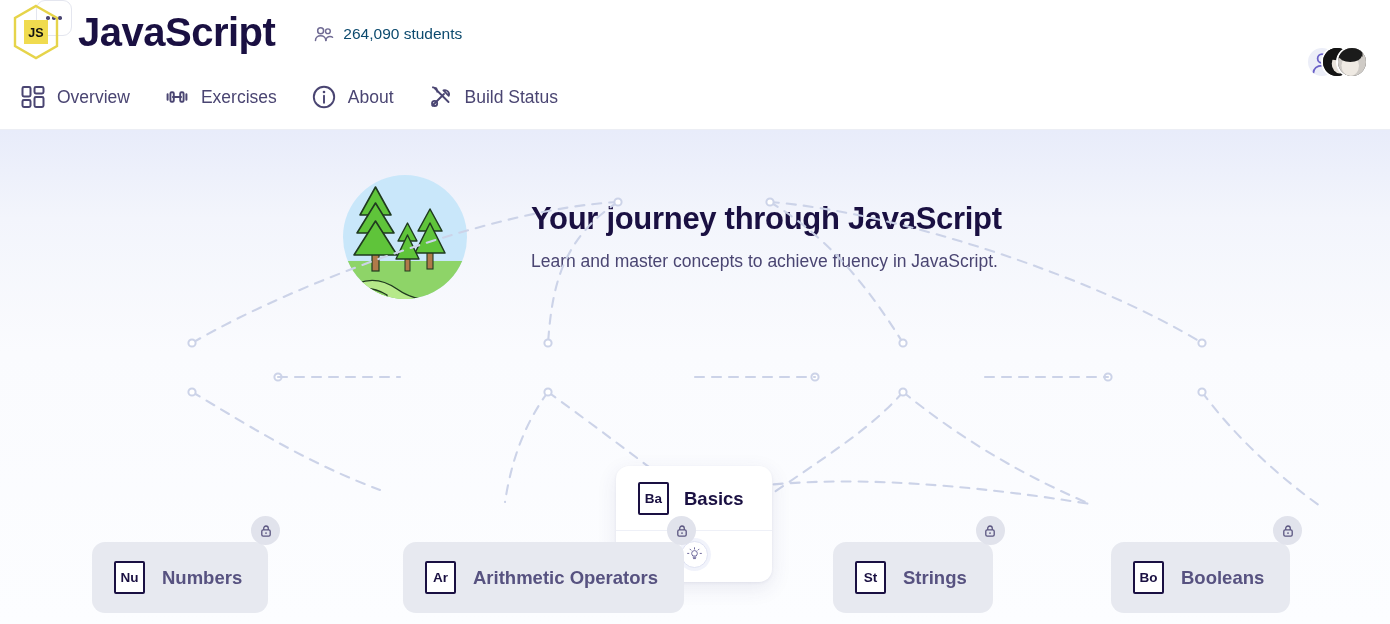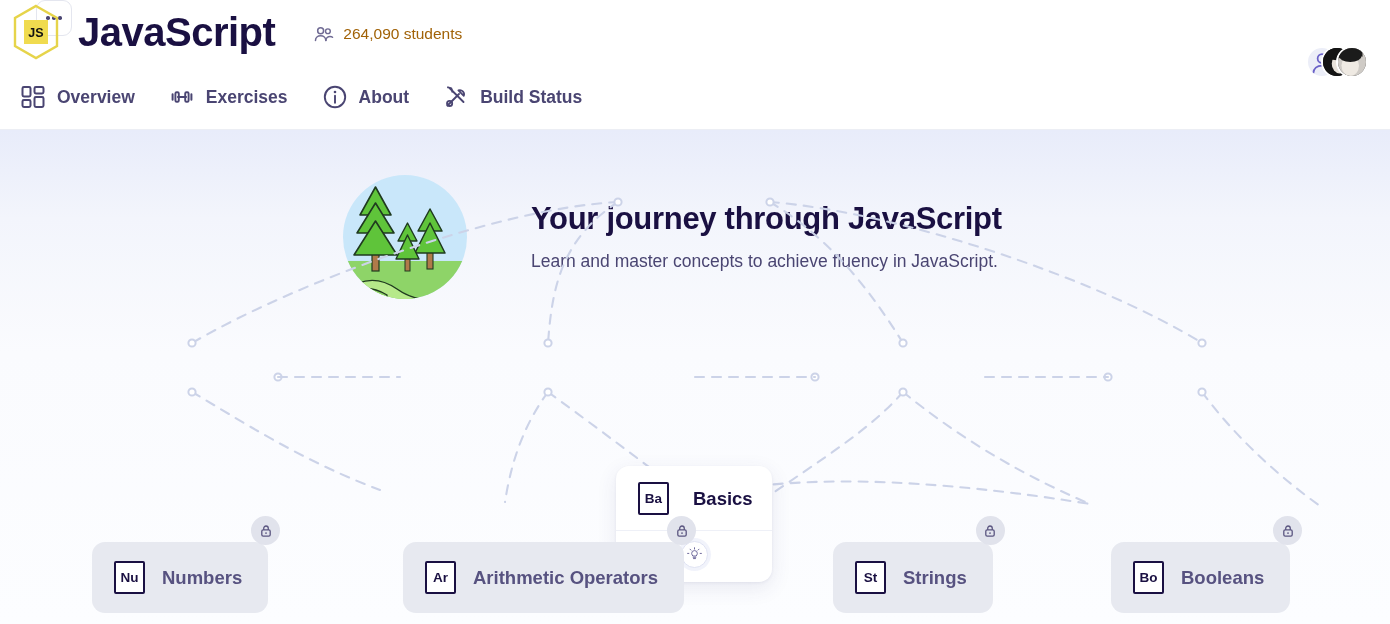--- a/index.html
+++ b/index.html
@@ -38,21 +38,21 @@
   .students {
     display: flex;
     align-items: center;
     gap: 9px;
     margin-left: 22px;
     margin-top: 4px;
   }
   .students-icon { width: 21px; height: 21px; flex: 0 0 auto; }
   .students-text {
     font-size: 15.5px;
-    color: #a16207;
+    color: #0c4a6e;
     font-weight: 500;
     white-space: nowrap;
   }
 
   
   .contrib-block {
     position: absolute;
     right: 12px; top: 43px;
     display: flex;
     align-items: center;
@@ -101,21 +101,21 @@
     align-items: center;
     gap: 11px;
     padding: 0 24px 18px 10px;
     position: relative;
     cursor: pointer;
     height: 46px;
   }
   .tab .ticon { width: 26px; height: 26px; flex: 0 0 auto; display: block; }
   .tab .tlabel {
     font-size: 17.5px;
-    font-weight: bold;
+    font-weight: normal;
     color: #4a4572;
     white-space: nowrap;
   }
   .tab.active .tlabel { color: #5e50c8; }
   .tab.active .underline {
     position: absolute;
     left: 0; right: 18px; bottom: 0;
     height: 4px;
     background: #6b5ce7;
     border-radius: 2px 2px 0 0;
@@ -170,21 +170,21 @@
   .card-basics {
     width: 156px;
     background: #ffffff;
     border-radius: 13px;
     box-shadow: 0 6px 20px rgba(60,60,120,0.10), 0 1px 3px rgba(60,60,120,0.07);
     overflow: hidden;
   }
   .card-basics .top {
     display: flex;
     align-items: center;
-    gap: 24px;
+    gap: 15px;
     padding: 16px 16px 15px 22px;
   }
   .card-basics .bottom {
     border-top: 1px solid #eef0f7;
     display: flex; align-items: center; justify-content: center;
     padding: 10px 0 14px;
   }
   .bulb-circle {
     width: 27px; height: 27px;
     border-radius: 50%;

